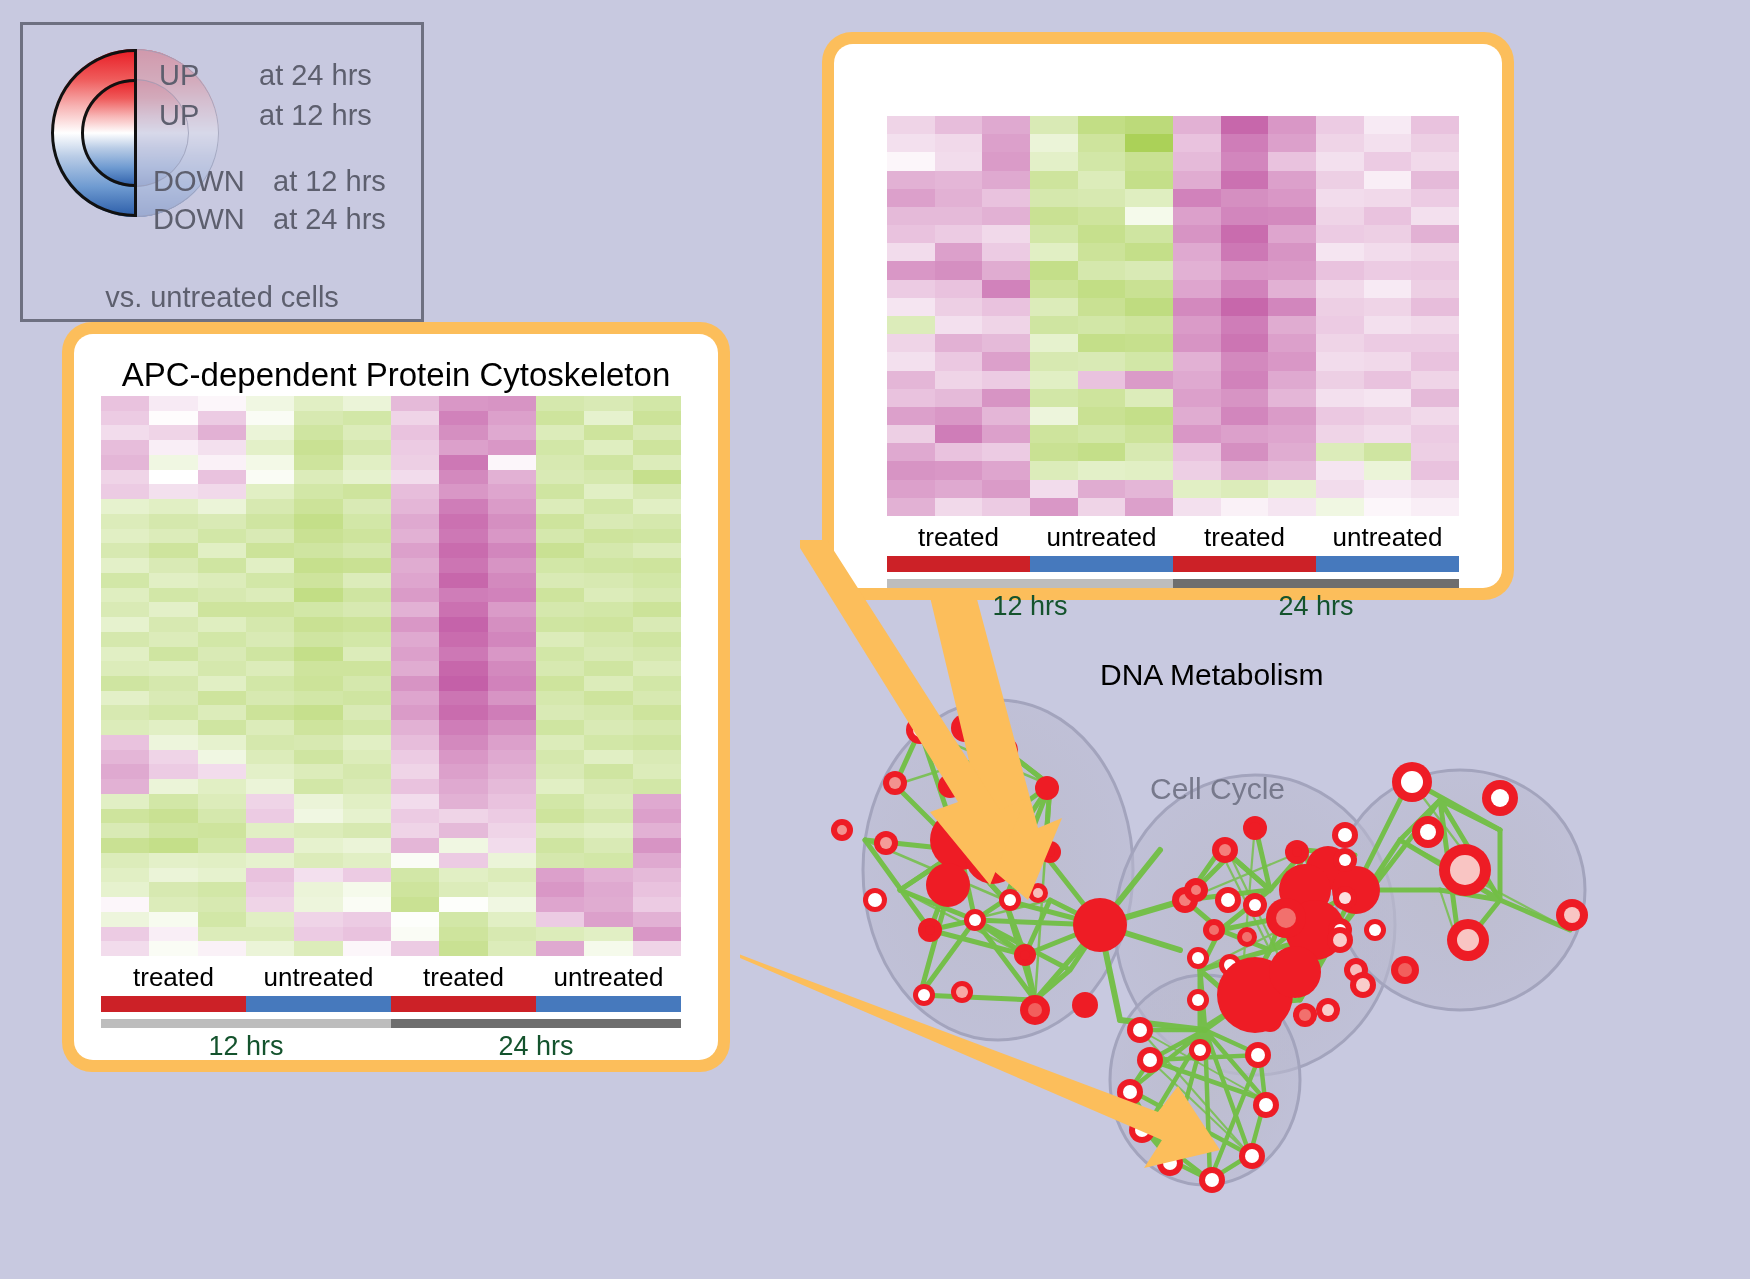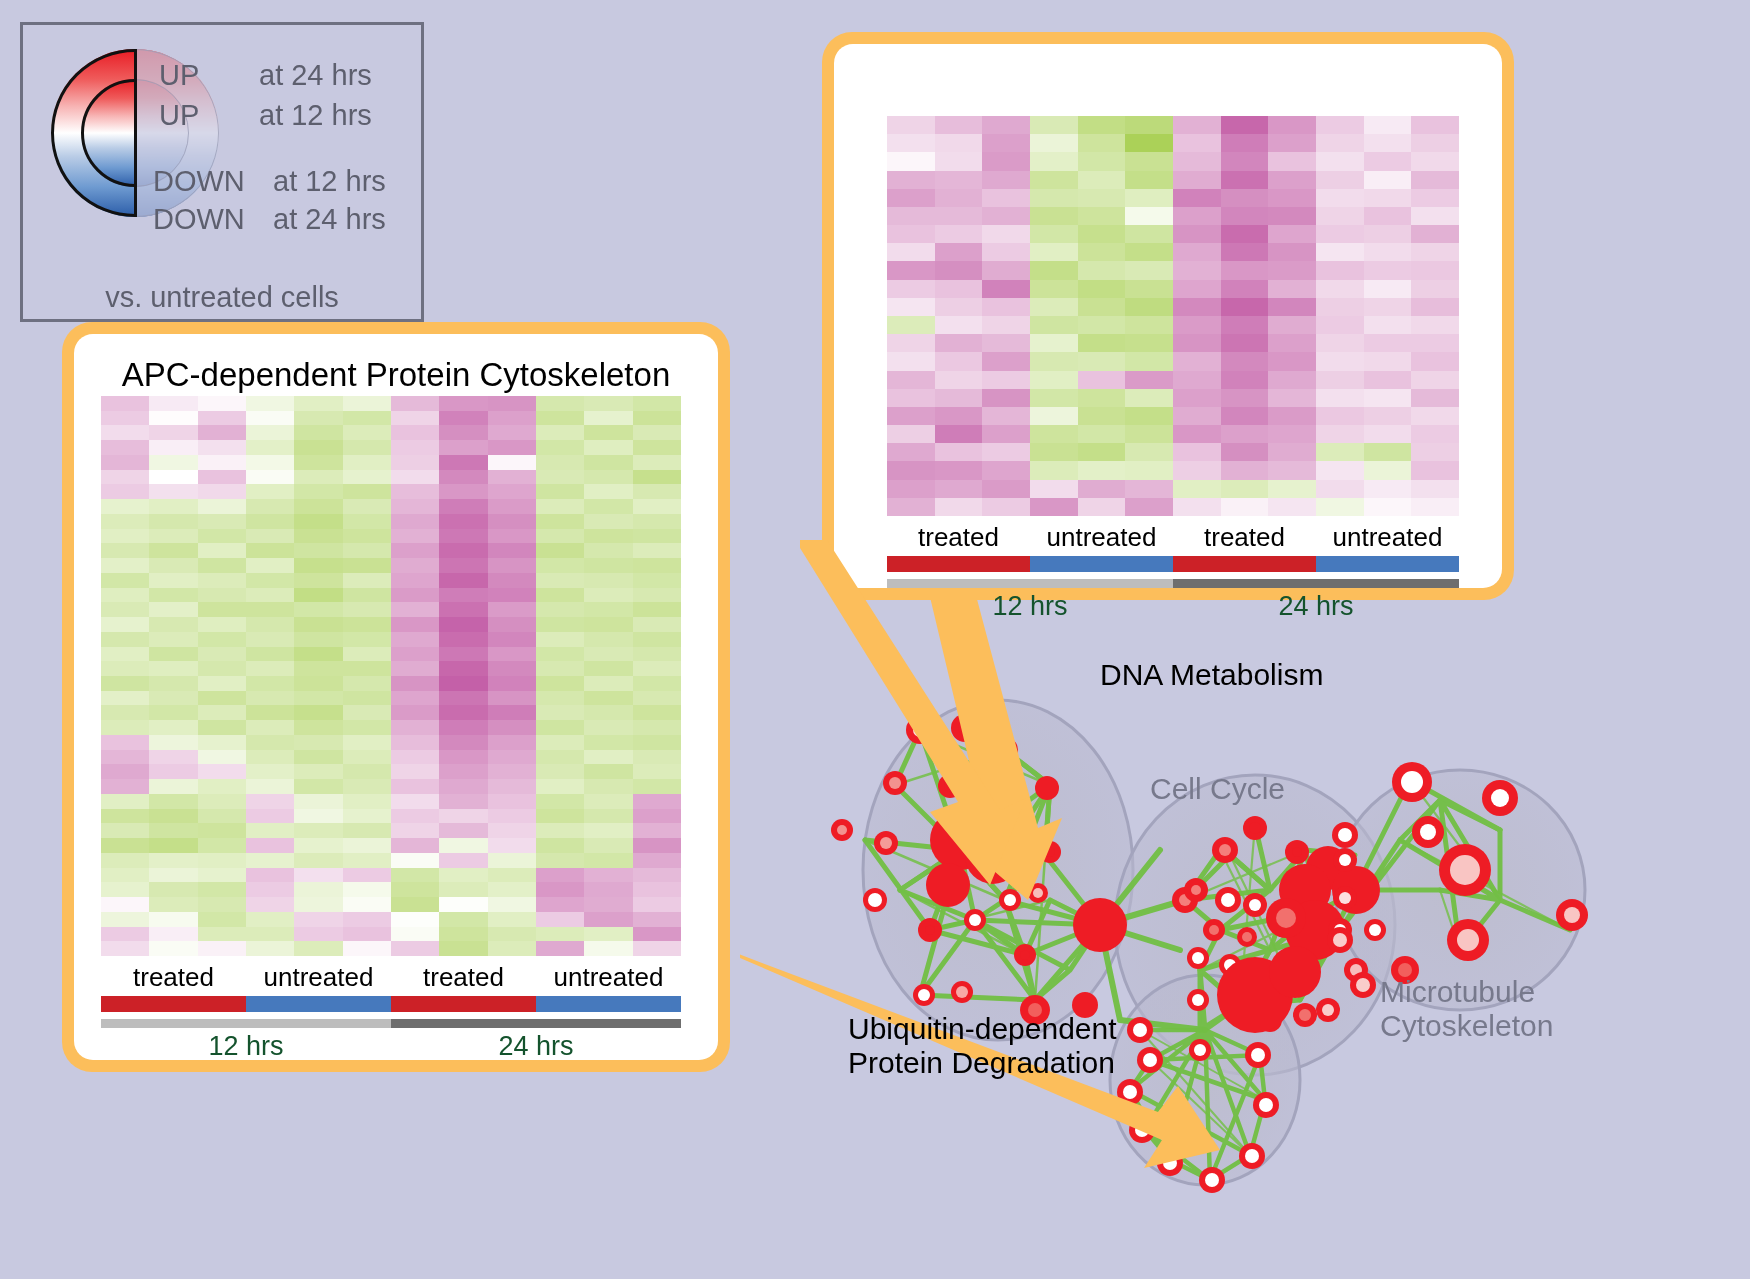--- a/index.html
+++ b/index.html
@@ -1119,23 +1119,15 @@
     <svg style="position:absolute;left:0;top:-60px;width:950px;height:420px;pointer-events:none;">
       <polygon fill="#fcbe5b" points="-10,-8 22,-8 200,270 226,258 190,345 130,272 158,262"></polygon>
     </svg>
 
     <svg style="position:absolute;left:-60px;top:300px;width:560px;height:330px;pointer-events:none;">
       <polygon fill="#fcbe5b" points="-60,32 418,212 438,186 480,250 404,268 422,240"></polygon>
     </svg>
 
     <div class="net-label" id="lbl-dna">DNA Metabolism</div>
     <div class="net-label" id="lbl-cc">Cell Cycle</div>
-    <div class="net-label" id="lbl-mt">
-      <div>Microtubule</div>
-      <div>Cytoskeleton</div>
-    </div>
-    <div class="net-label" id="lbl-ub">
-      <div>Ubiquitin-dependent</div>
-      <div>Protein Degradation</div>
-    </div>
   </div>
 
 </div>
 
 </body></html>

